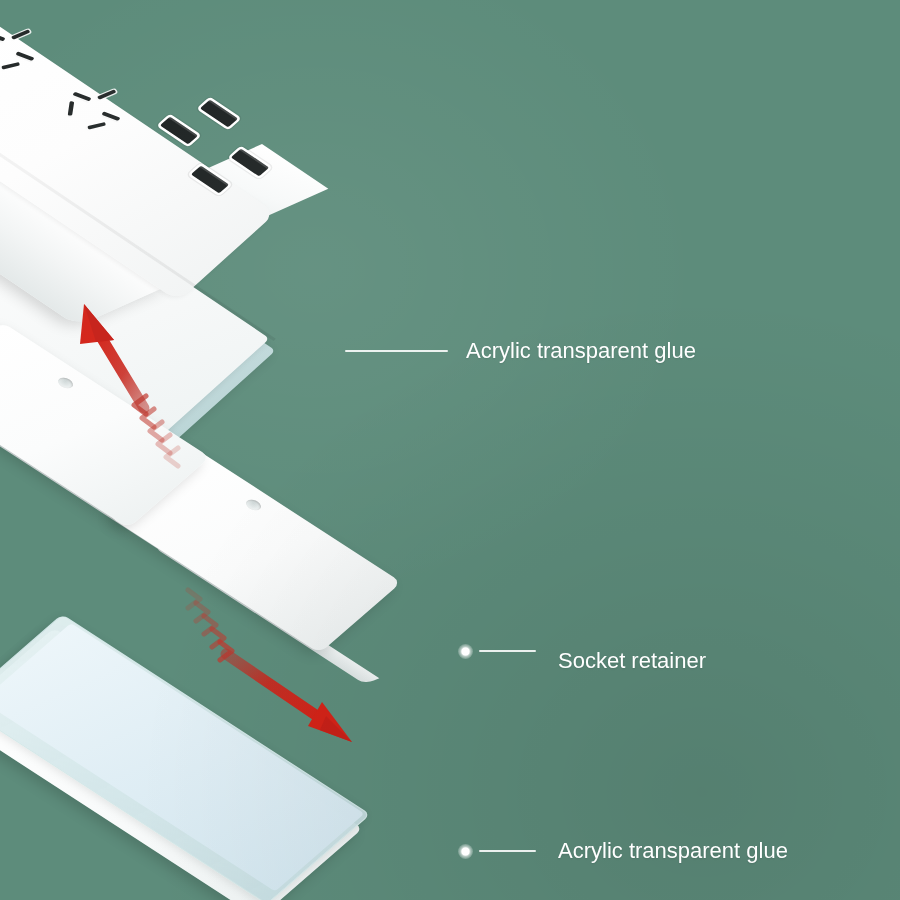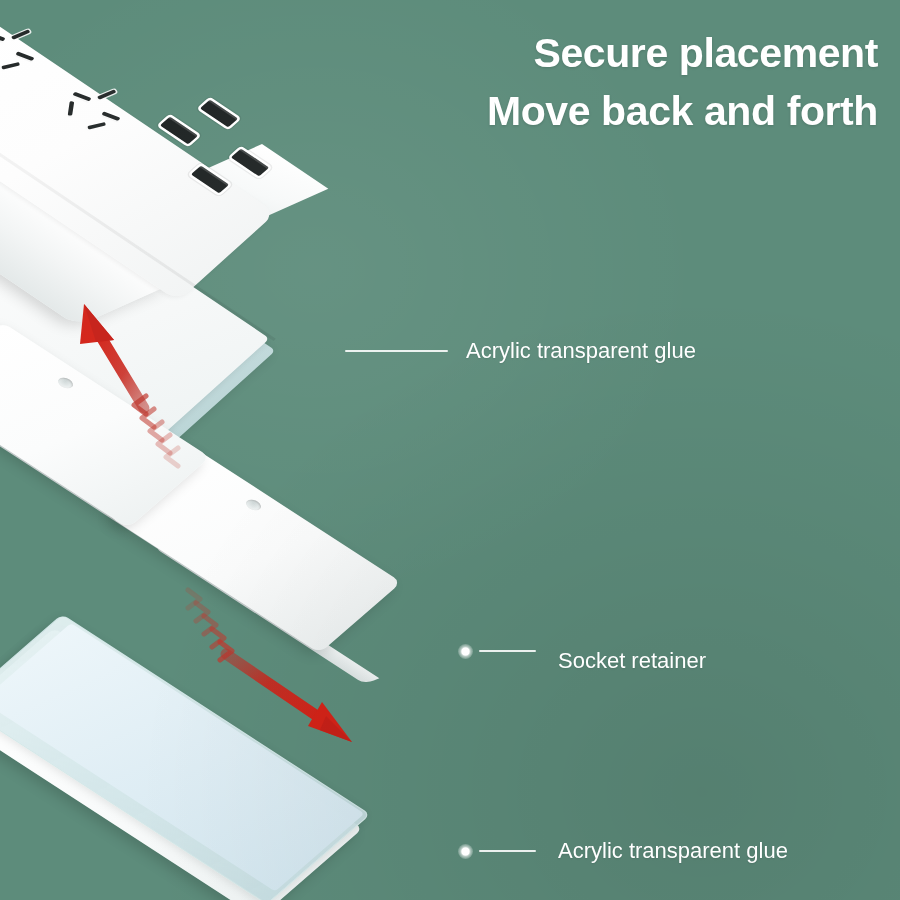--- a/index.html
+++ b/index.html
@@ -444,24 +444,20 @@
     </g>
 
     <line x1="46" y1="78" x2="140" y2="142" stroke="url(#gradDown)" stroke-width="11" stroke-linecap="round"></line>
 
     <polygon points="172,166 128,150 142,126" fill="#d32318"></polygon>
     <polygon points="172,166 140,154 146,140" fill="#c62018"></polygon>
   </svg>
 
   <div id="bg-vignette"></div>
 
-  <div id="headline">
-    <span class="line">Secure placement</span>
-    <span class="line">Move back and forth</span>
-  </div>
 
   <div class="callout" id="callout-top">
     <span class="lead"></span>
     <span class="ctext">Acrylic transparent glue</span>
   </div>
 
   <div class="callout" id="callout-mid">
     <span class="dot"></span>
     <span class="lead"></span>
     <span class="ctext">Socket retainer</span>

